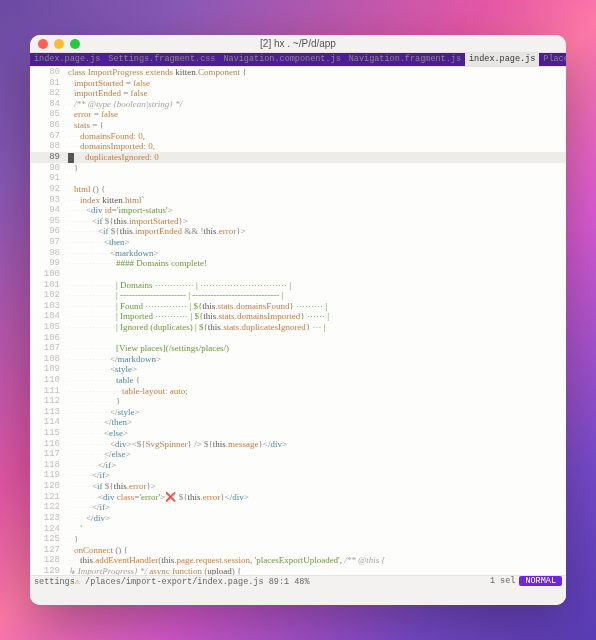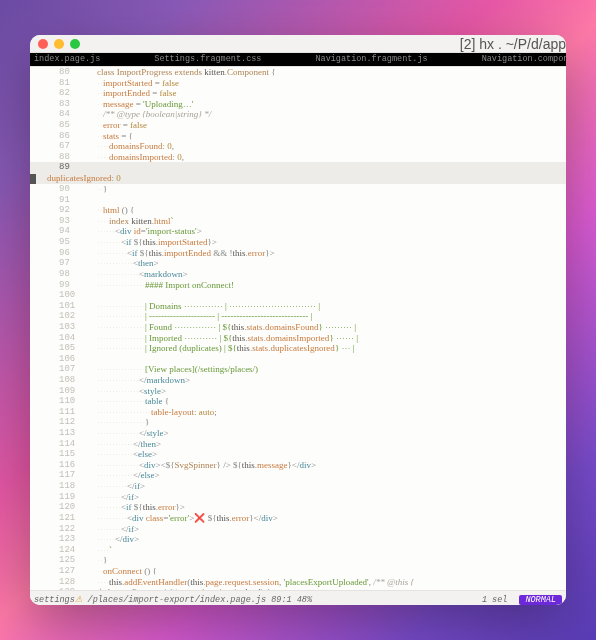--- a/index.html
+++ b/index.html
@@ -31,119 +31,116 @@
     display: flex;
     align-items: center;
     position: relative;
     padding: 0 8px;
   }
   .traffic { display: flex; gap: 6px; }
   .dot { width: 10px; height: 10px; border-radius: 50%; }
   .dot.red { background: #ff5f57; }
   .dot.yellow { background: #febc2e; }
   .dot.green { background: #28c840; }
-  .title { position: absolute; left: 0; right: 0; text-align: right; color: #555; font-size: 14px; font-family: -apple-system, sans-serif; pointer-events: none; }
+  .title { position: absolute; left: 0; right: 0; text-align: center; color: #555; font-size: 10px; font-family: -apple-system, sans-serif; pointer-events: none; }
   .tabbar {
     height: 14px;
-    background: #000000;
+    background: #4c1d95;
     display: flex;
     font-size: 8.5px;
     color: #888;
     border-bottom: 1px solid #e5e3e0;
     overflow: hidden;
-    gap: 46px;
   }
   .tab { padding: 1px 4px; white-space: nowrap; }
   .tab.active { background: #e8e6e2; color: #333; }
   .editor {
     flex: 1;
     overflow: hidden;
     line-height: 1.18;
     position: relative;
   }
   .line { display: flex; white-space: pre; }
-  .line.hl { background: #eeece8; flex-direction: column; }
-  .gutter { width: 38px; text-align: left; padding-right: 8px; color: #c4c0b8; user-select: none; margin-left: 29px; }
+  .line.hl { background: #eeece8; }
+  .gutter { width: 38px; text-align: right; padding-right: 8px; color: #c4c0b8; user-select: none; }
   .line.hl .gutter { color: #666; }
   .cursor-col { display:inline-block; width:6px; height:10px; background:#555; vertical-align:middle; margin-right:2px;}
   .code { flex: 1; font-family: Liberation Serif, serif; }
   .kw { color: #b08454; }
   .type { color: #b08454; }
   .ident { color: #5a5650; }
   .prop { color: #c77b3e; }
   .str { color: #6a9a3a; }
   .num { color: #b5883a; }
   .bool { color: #b5883a; }
   .comment { color: #a8a39a; font-style: italic; }
   .tag { color: #4a8a9a; }
   .attr { color: #c77b3e; }
   .punc { color: #888; }
   .op { color: #888; }
   .red { color: #d14848; }
   .ws { color: #e8e5de; }
   .statusbar {
-    height: 15px;
+    height: 30px;
     background: #f4f2f0;
     border-top: 1px solid #e5e3e0;
     display: flex;
     font-size: 8.5px;
     color: #666;
-    align-items: flex-end;
+    align-items: flex-start;
     padding: 0 4px;
-    font-style: italic;
   }
   .status-left { flex: 1; white-space: nowrap; overflow: hidden; }
-  .status-right { display: flex; gap: 12px; align-items: center; }
+  .status-right { display: flex; gap: 4px; align-items: center; }
   .mode { background: #6d28d9; color: #fff; padding: 0 6px; border-radius: 2px; }
   .warn { color: #d6a23a; }
 </style>
 </head>
 <body>
 
 <div class="window">
 
   <div class="titlebar">
     <div class="traffic">
       <div class="dot red"></div>
       <div class="dot yellow"></div>
       <div class="dot green"></div>
     </div>
     <div class="title">[2] hx . ~/P/d/app</div>
   </div>
 
   <div class="tabbar">
     <div class="tab">index.page.js</div>
     <div class="tab">Settings.fragment.css</div>
+    <div class="tab">Navigation.component.js</div>
     <div class="tab">Navigation.fragment.js</div>
-    <div class="tab">Navigation.component.js</div>
     <div class="tab active">index.page.js</div>
     <div class="tab">Place</div>
   </div>
 
   <div class="editor">
     <div class="line"><span class="gutter">80</span><span class="code"><span class="kw">class</span> <span class="type">ImportProgress</span> <span class="kw">extends</span> <span class="ident">kitten</span><span class="punc">.</span><span class="type">Component</span> <span class="punc">{</span></span></div>
     <div class="line"><span class="gutter">81</span><span class="code"><span class="ws">··</span><span class="prop">importStarted</span> <span class="op">=</span> <span class="bool">false</span></span></div>
     <div class="line"><span class="gutter">82</span><span class="code"><span class="ws">··</span><span class="prop">importEnded</span> <span class="op">=</span> <span class="bool">false</span></span></div>
-    <div class="line"><span class="gutter">83</span><span class="code"><span class="ws">··</span><span class="prop">message</span> <span class="op">=</span> <span class="str">'Uploading…'</span></span></div>
     <div class="line"><span class="gutter">84</span><span class="code"><span class="ws">··</span><span class="comment">/** @type {boolean|string} */</span></span></div>
     <div class="line"><span class="gutter">85</span><span class="code"><span class="ws">··</span><span class="prop">error</span> <span class="op">=</span> <span class="bool">false</span></span></div>
     <div class="line"><span class="gutter">86</span><span class="code"><span class="ws">··</span><span class="prop">stats</span> <span class="op">=</span> <span class="punc">{</span></span></div>
     <div class="line"><span class="gutter">67</span><span class="code"><span class="ws">····</span><span class="prop">domainsFound</span><span class="punc">: </span><span class="num">0</span><span class="punc">,</span></span></div>
     <div class="line"><span class="gutter">88</span><span class="code"><span class="ws">····</span><span class="prop">domainsImported</span><span class="punc">: </span><span class="num">0</span><span class="punc">,</span></span></div>
     <div class="line hl"><span class="gutter">89</span><span class="code"><span class="cursor-col"></span><span class="ws">···</span><span class="prop">duplicatesIgnored</span><span class="punc">: </span><span class="num">0</span></span></div>
     <div class="line"><span class="gutter">90</span><span class="code"><span class="ws">··</span><span class="punc">}</span></span></div>
     <div class="line"><span class="gutter">91</span><span class="code"></span></div>
     <div class="line"><span class="gutter">92</span><span class="code"><span class="ws">··</span><span class="prop">html</span> <span class="punc">()</span> <span class="punc">{</span></span></div>
     <div class="line"><span class="gutter">93</span><span class="code"><span class="ws">····</span><span class="kw">index</span> <span class="ident">kitten</span><span class="punc">.</span><span class="prop">html</span><span class="str">`</span></span></div>
     <div class="line"><span class="gutter">94</span><span class="code"><span class="ws">······</span><span class="punc">&lt;</span><span class="tag">div</span> <span class="attr">id</span><span class="punc">=</span><span class="str">'import-status'</span><span class="punc">&gt;</span></span></div>
     <div class="line"><span class="gutter">95</span><span class="code"><span class="ws">········</span><span class="punc">&lt;</span><span class="tag">if</span> <span class="punc">${</span><span class="ident">this</span><span class="punc">.</span><span class="prop">importStarted</span><span class="punc">}&gt;</span></span></div>
     <div class="line"><span class="gutter">96</span><span class="code"><span class="ws">··········</span><span class="punc">&lt;</span><span class="tag">if</span> <span class="punc">${</span><span class="ident">this</span><span class="punc">.</span><span class="prop">importEnded</span> <span class="op">&amp;&amp;</span> <span class="op">!</span><span class="ident">this</span><span class="punc">.</span><span class="prop">error</span><span class="punc">}&gt;</span></span></div>
     <div class="line"><span class="gutter">97</span><span class="code"><span class="ws">············</span><span class="punc">&lt;</span><span class="tag">then</span><span class="punc">&gt;</span></span></div>
     <div class="line"><span class="gutter">98</span><span class="code"><span class="ws">··············</span><span class="punc">&lt;</span><span class="tag">markdown</span><span class="punc">&gt;</span></span></div>
-    <div class="line"><span class="gutter">99</span><span class="code"><span class="ws">················</span><span class="str">#### Import onConnect!</span></span></div>
+    <div class="line"><span class="gutter">99</span><span class="code"><span class="ws">················</span><span class="str">#### Domains complete!</span></span></div>
     <div class="line"><span class="gutter">100</span><span class="code"></span></div>
     <div class="line"><span class="gutter">101</span><span class="code"><span class="ws">················</span><span class="str">| Domains ············· | ····························· |</span></span></div>
     <div class="line"><span class="gutter">102</span><span class="code"><span class="ws">················</span><span class="str">| ---------------------- | ----------------------------- |</span></span></div>
     <div class="line"><span class="gutter">103</span><span class="code"><span class="ws">················</span><span class="str">| Found ·············· | ${</span><span class="ident">this</span><span class="punc">.</span><span class="prop">stats</span><span class="punc">.</span><span class="prop">domainsFound</span><span class="str">} ········· |</span></span></div>
     <div class="line"><span class="gutter">104</span><span class="code"><span class="ws">················</span><span class="str">| Imported ··········· | ${</span><span class="ident">this</span><span class="punc">.</span><span class="prop">stats</span><span class="punc">.</span><span class="prop">domainsImported</span><span class="str">} ······ |</span></span></div>
     <div class="line"><span class="gutter">105</span><span class="code"><span class="ws">················</span><span class="str">| Ignored (duplicates) | ${</span><span class="ident">this</span><span class="punc">.</span><span class="prop">stats</span><span class="punc">.</span><span class="prop">duplicatesIgnored</span><span class="str">} ··· |</span></span></div>
     <div class="line"><span class="gutter">106</span><span class="code"></span></div>
     <div class="line"><span class="gutter">107</span><span class="code"><span class="ws">················</span><span class="str">[View places](/settings/places/)</span></span></div>
     <div class="line"><span class="gutter">108</span><span class="code"><span class="ws">··············</span><span class="punc">&lt;/</span><span class="tag">markdown</span><span class="punc">&gt;</span></span></div>
     <div class="line"><span class="gutter">109</span><span class="code"><span class="ws">··············</span><span class="punc">&lt;</span><span class="tag">style</span><span class="punc">&gt;</span></span></div>

